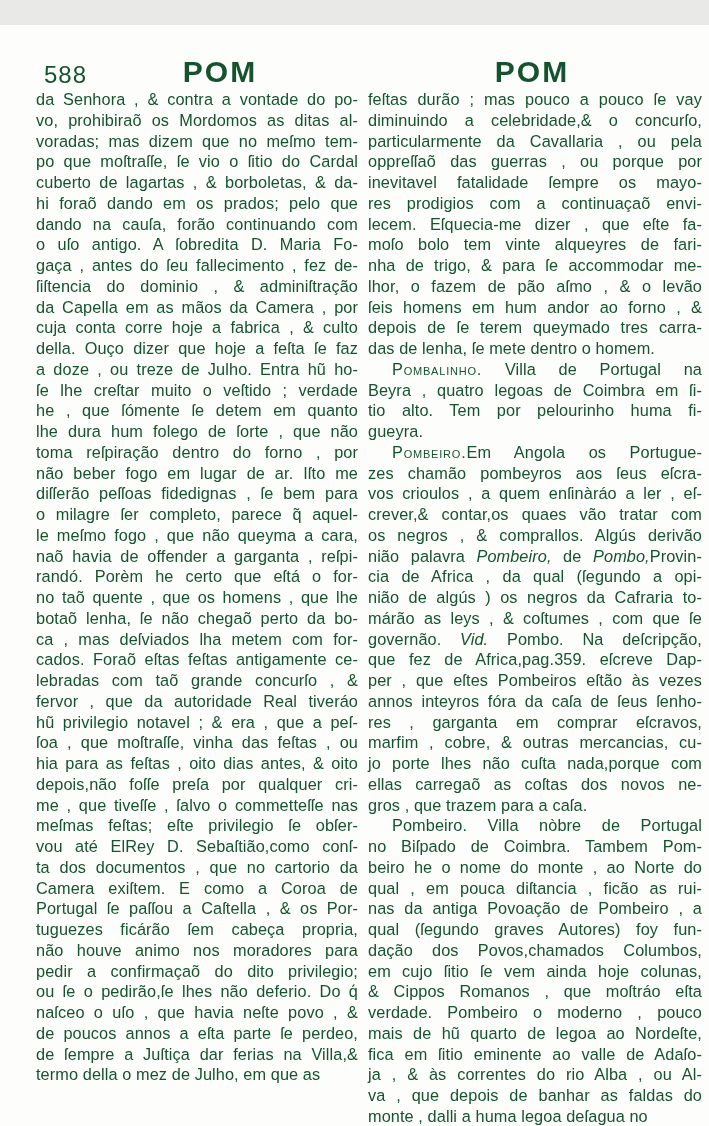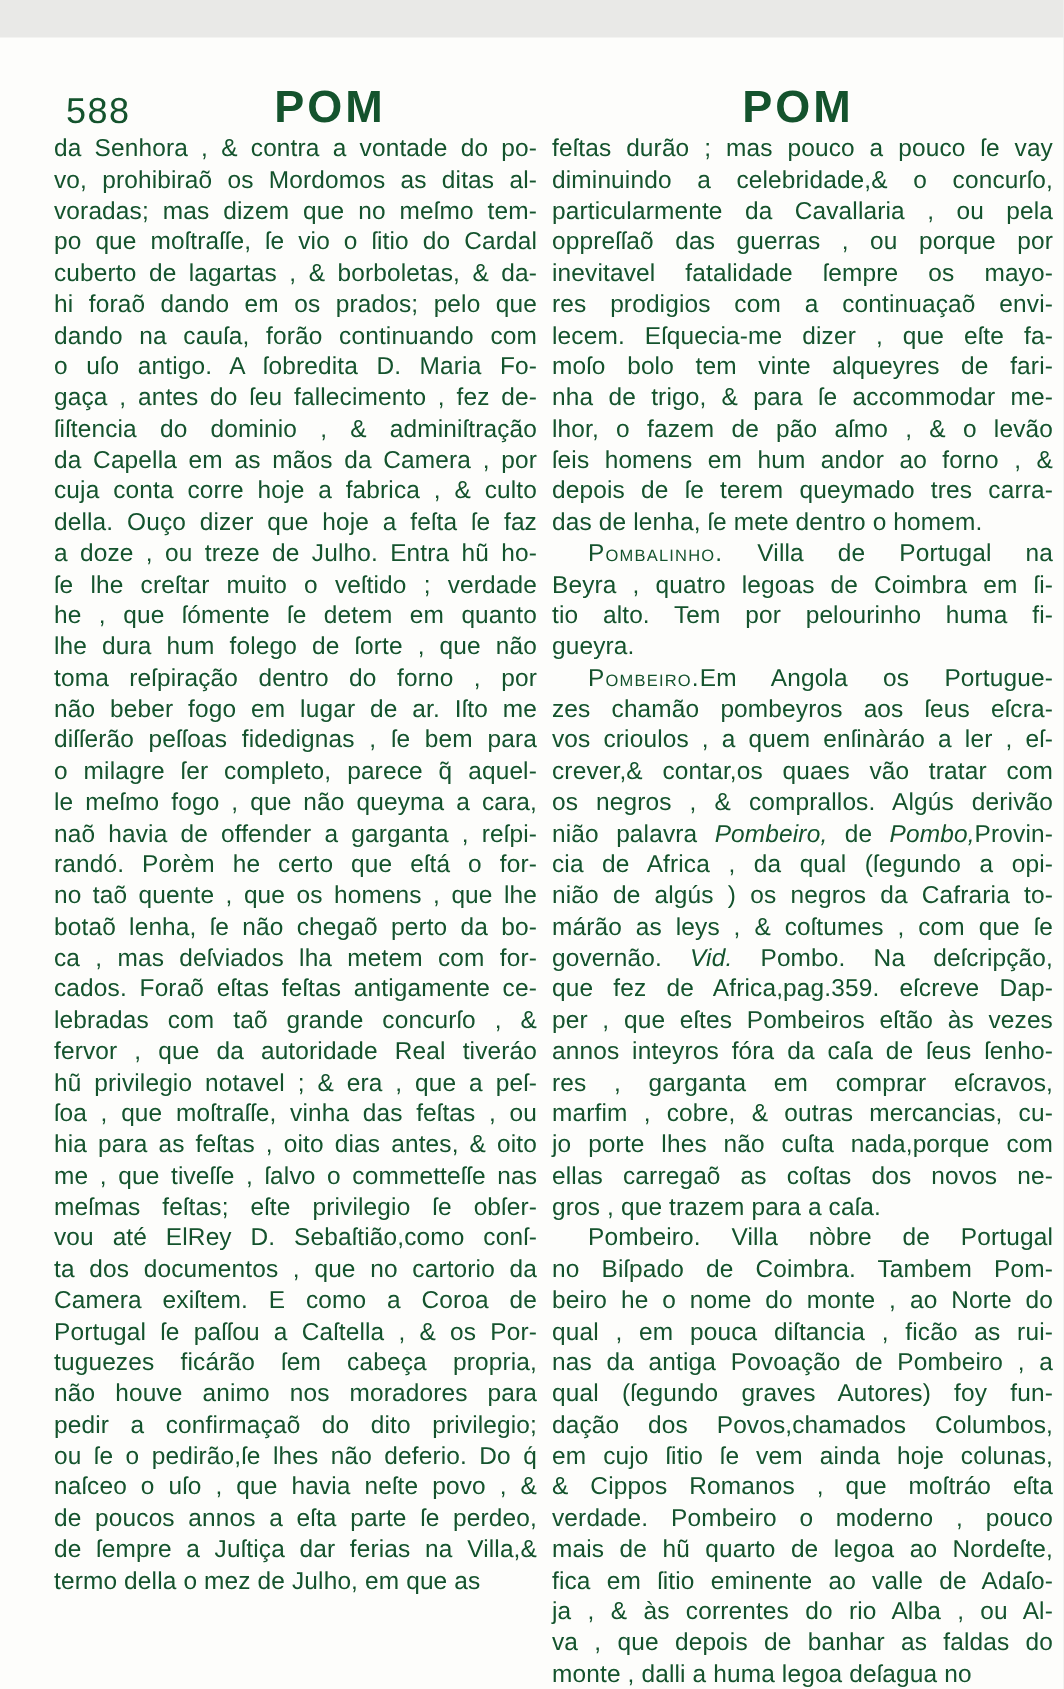--- a/index.html
+++ b/index.html
@@ -109,20 +109,21 @@
       <div class="line">randó. Porèm he certo que eſtá o for-</div>
       <div class="line">no taõ quente , que os homens , que lhe</div>
       <div class="line">botaõ lenha, ſe não chegaõ perto da bo-</div>
       <div class="line">ca , mas deſviados lha metem com for-</div>
       <div class="line">cados. Foraõ eſtas feſtas antigamente ce-</div>
       <div class="line">lebradas com taõ grande concurſo , &amp;</div>
       <div class="line">fervor , que da autoridade Real tiveráo</div>
       <div class="line">hũ privilegio notavel ; &amp; era , que a peſ-</div>
       <div class="line">ſoa , que moſtraſſe, vinha das feſtas , ou</div>
       <div class="line">hia para as feſtas , oito dias antes, &amp; oito</div>
+      <div class="line">depois,não foſſe preſa por qualquer cri-</div>
       <div class="line">me , que tiveſſe , ſalvo o commetteſſe nas</div>
       <div class="line">meſmas feſtas; eſte privilegio ſe obſer-</div>
       <div class="line">vou até ElRey D. Sebaſtião,como conſ-</div>
       <div class="line">ta dos documentos , que no cartorio da</div>
       <div class="line">Camera exiſtem. E como a Coroa de</div>
       <div class="line">Portugal ſe paſſou a Caſtella , &amp; os Por-</div>
       <div class="line">tuguezes ficárão ſem cabeça propria,</div>
       <div class="line">não houve animo nos moradores para</div>
       <div class="line">pedir a confirmaçaõ do dito privilegio;</div>
       <div class="line">ou ſe o pedirão,ſe lhes não deferio. Do q́</div>

